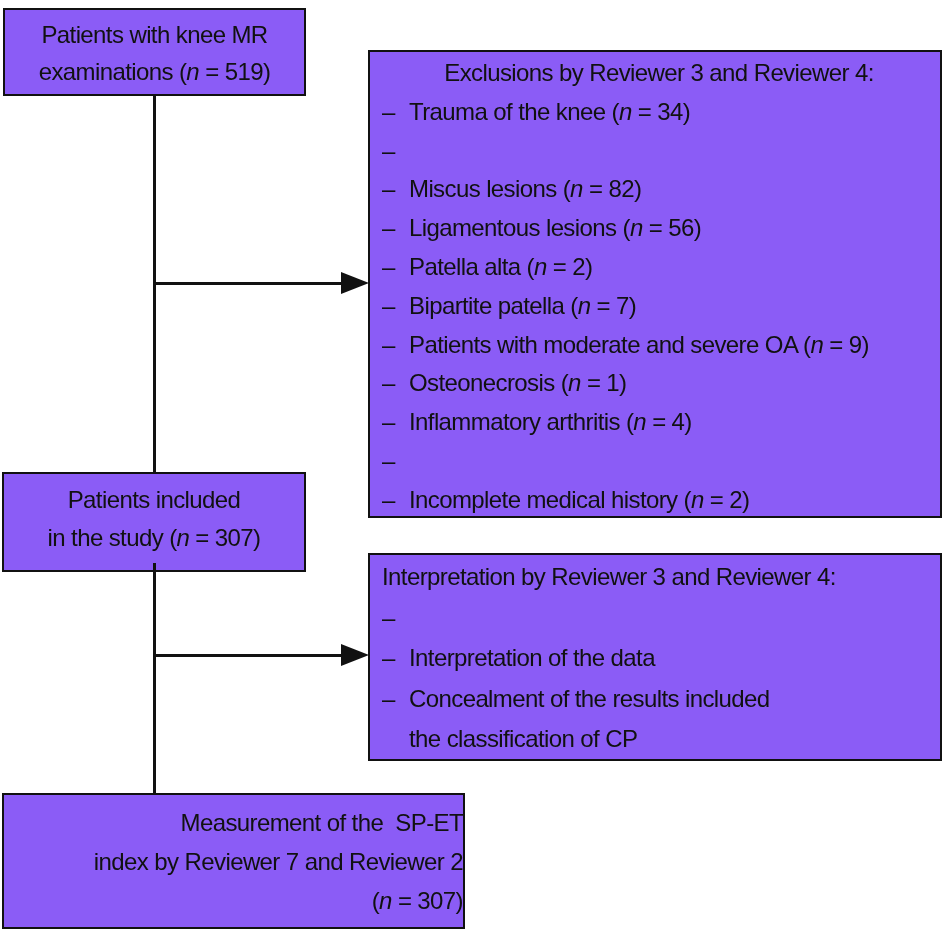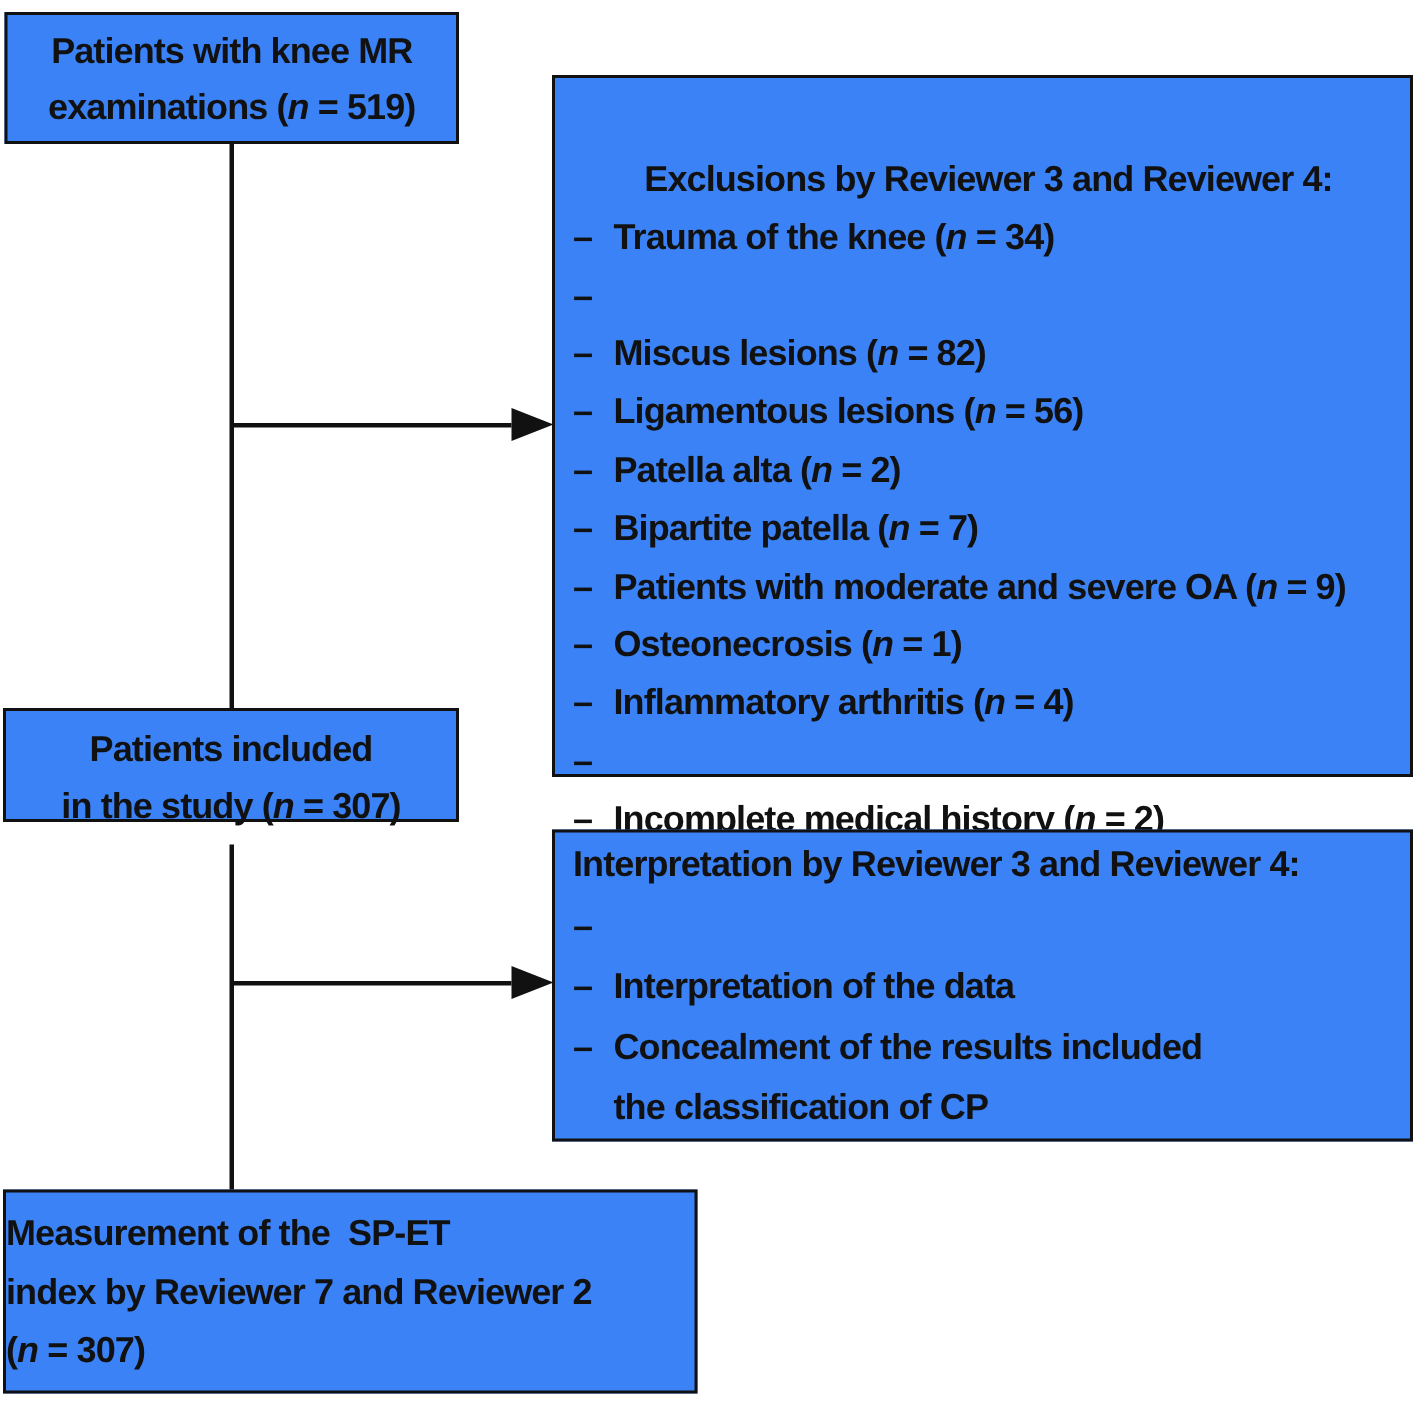--- a/index.html
+++ b/index.html
@@ -13,73 +13,72 @@
     height: 934px;
     background: #ffffff;
     font-family: "Liberation Sans", sans-serif;
     color: #111111;
     font-size: 24px;
     letter-spacing: -0.6px;
     overflow: hidden;
   }
   .box {
     position: absolute;
-    background: #3b82f6;
+    background: #8b5cf6;
     border: 2px solid #111111;
     box-sizing: border-box;
-    font-weight: bold;
   }
   .box .line {
     white-space: pre-wrap;
   }
   
   #box-patients-mr {
     left: 3px; top: 8px; width: 303px; height: 88px;
     text-align: center; padding-top: 6px;
   }
   #box-patients-mr .line { line-height: 37px; }
 
   
   #box-exclusions {
     left: 368px; top: 50px; width: 574px; height: 468px;
     padding: 2px 4px 0 12px;
   }
-  #box-exclusions .title { line-height: 38.8px; text-align: center; margin-top: 47px; }
+  #box-exclusions .title { line-height: 38.8px; text-align: center; }
   .li {
     display: flex;
     line-height: 38.8px;
     align-items: baseline;
   }
   .li .dash {
     flex: 0 0 27px;
     white-space: pre;
   }
   .li .txt {
     white-space: nowrap;
   }
 
   
   #box-included {
-    left: 2px; top: 472px; width: 304px; height: 76px;
+    left: 2px; top: 472px; width: 304px; height: 100px;
     text-align: center; padding-top: 7px;
   }
   #box-included .line { line-height: 38px; }
 
   
   #box-interpretation {
     left: 368px; top: 553px; width: 574px; height: 208px;
     padding: 2px 4px 0 12px;
   }
   #box-interpretation .title { line-height: 40.6px; text-align: left; }
   #box-interpretation .li { line-height: 40.6px; }
 
   
   #box-measurement {
     left: 2px; top: 793px; width: 463px; height: 136px;
-    text-align: left; padding-top: 8px;
+    text-align: right; padding-top: 8px;
   }
   #box-measurement .line { line-height: 39px; }
 
   
   .vline {
     position: absolute;
     left: 153px;
     width: 3px;
     background: #111111;
   }

